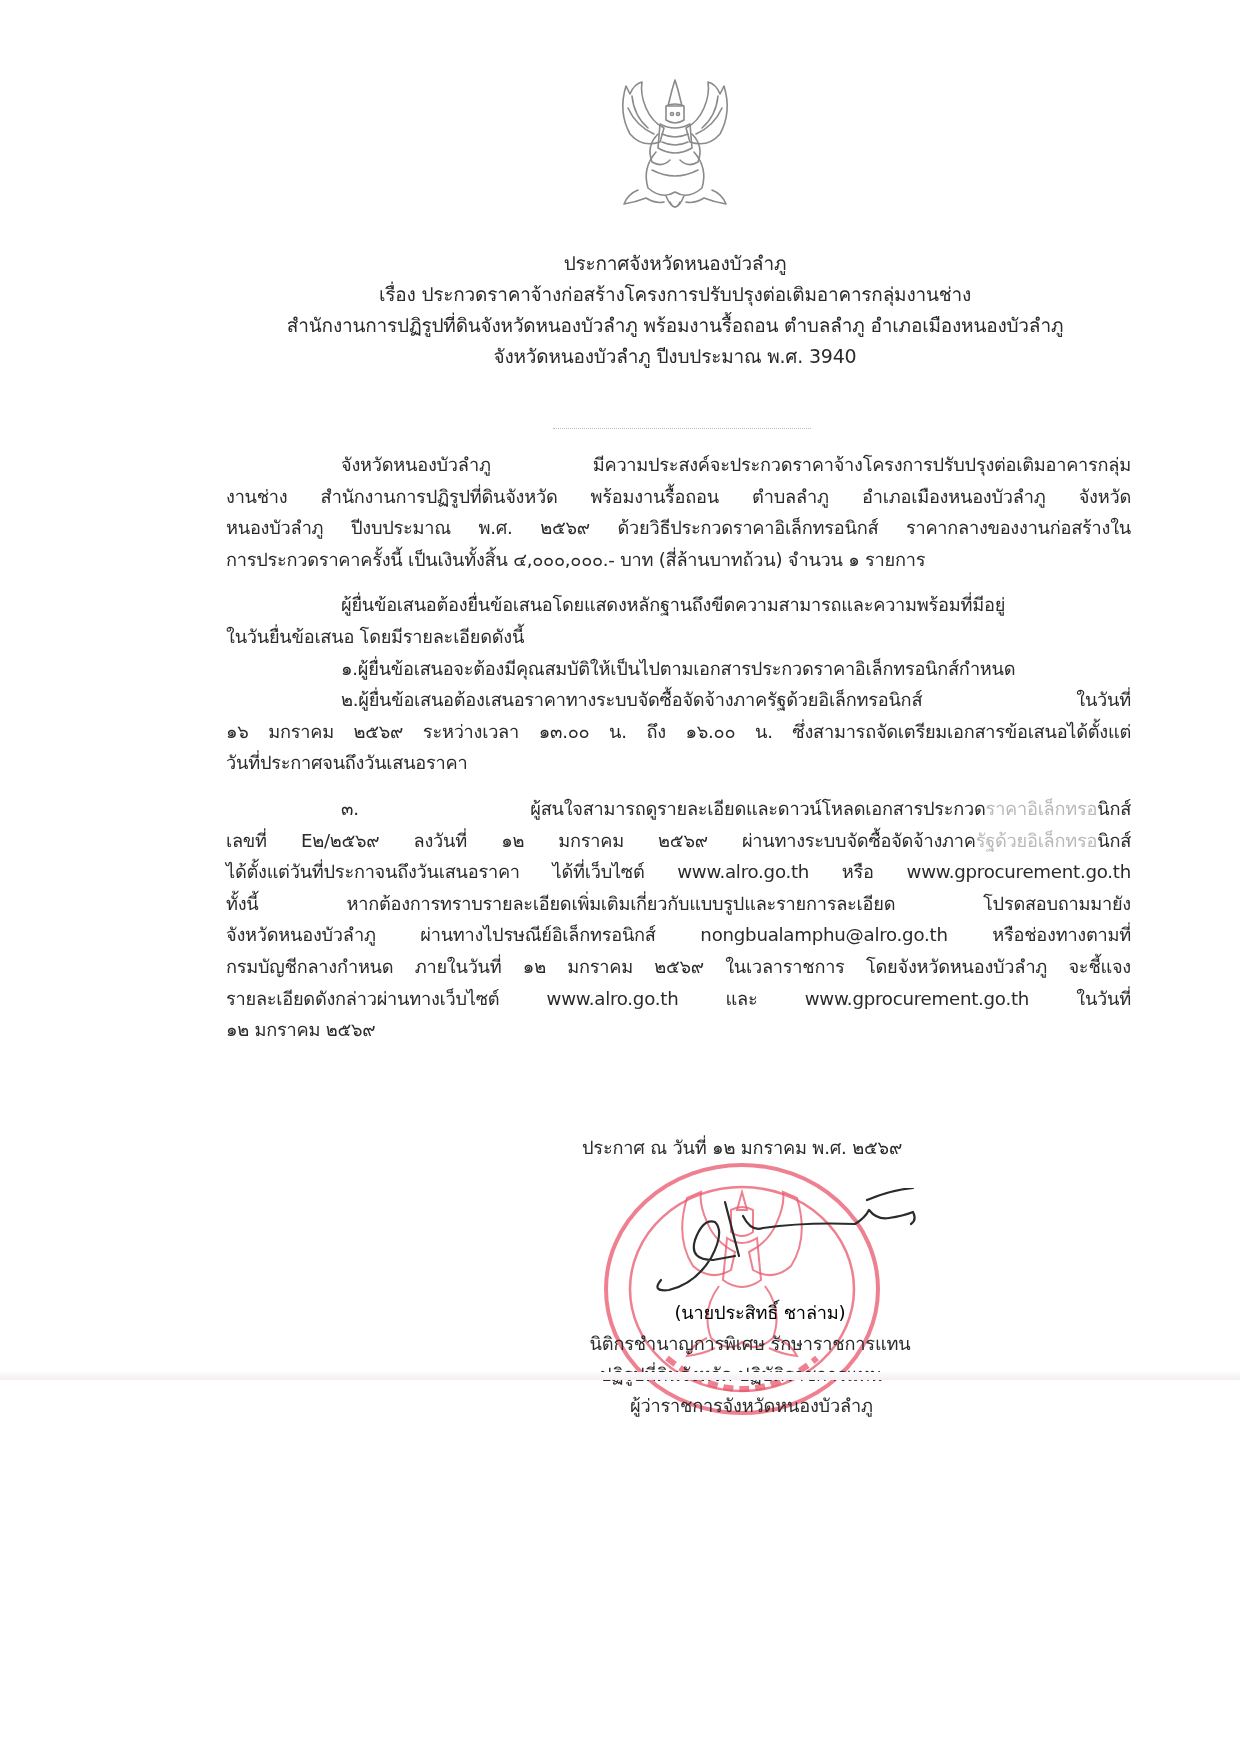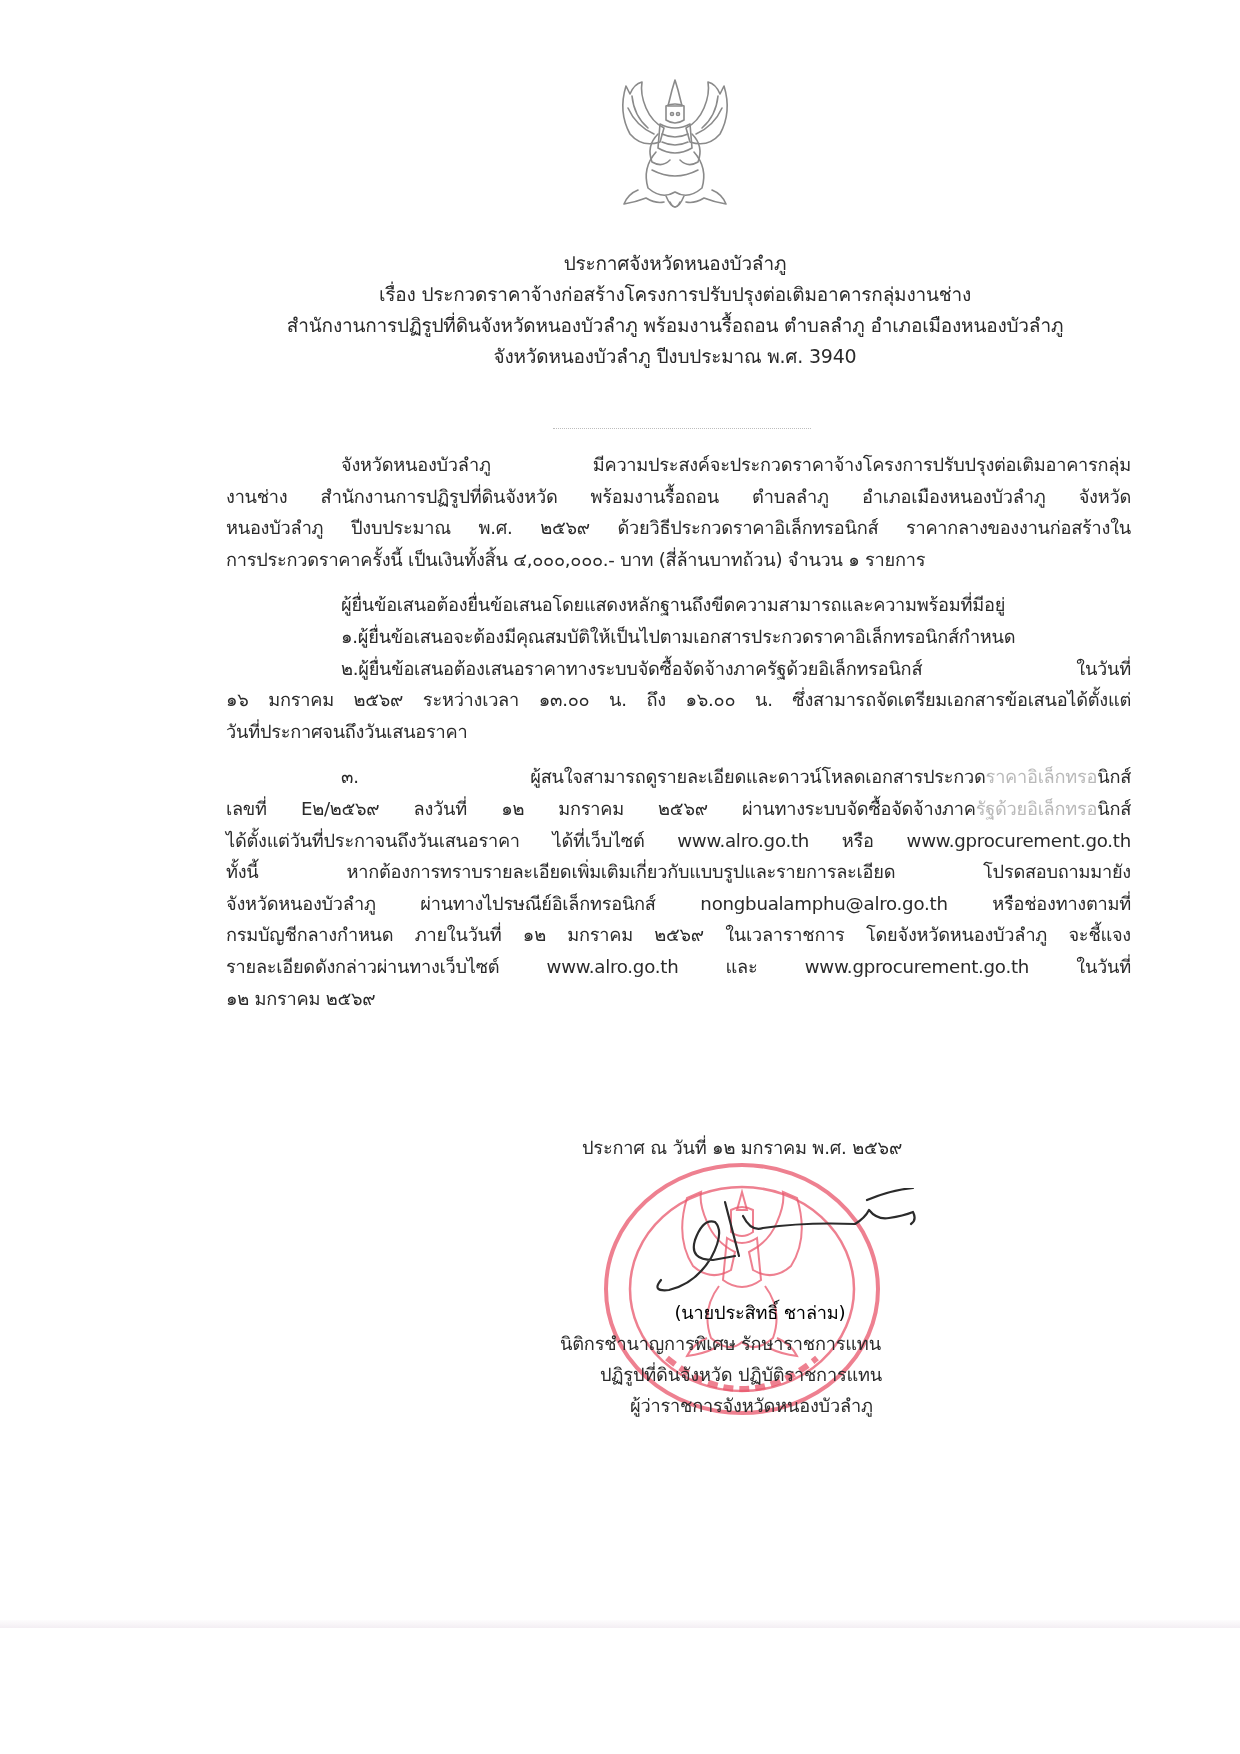--- a/index.html
+++ b/index.html
@@ -1,21 +1,21 @@
 <!DOCTYPE html>
 <html><head>
 <meta charset="utf-8">
 <style>
   html, body { margin: 0; padding: 0; background: #ffffff; }
   body {
     width: 1240px; height: 1754px; position: relative; overflow: hidden;
     font-family: "DejaVu Sans", "Liberation Sans", sans-serif;
     color: #2a2a2a;
   }
-  .page { position: absolute; left: 0; top: 0; width: 1240px; height: 1628px; background: #fff; }
+  .page { position: absolute; left: 0; top: 0; width: 1240px; height: 1380px; background: #fff; }
   .bottom-edge { position: absolute; left: 0; bottom: 0; width: 1240px; height: 8px;
     background: linear-gradient(#fdfcfd, #f3eef3); }
 
   .emblem { position: absolute; left: 612px; top: 72px; width: 126px; height: 148px; }
 
   .heading { position: absolute; left: 200px; width: 950px; top: 248px; text-align: center; }
   .heading .hl { font-size: 19px; line-height: 31px; height: 31px; white-space: nowrap; letter-spacing: -0.2px; }
 
   .divider { position: absolute; left: 553px; top: 428px; width: 258px; border-top: 1.5px dotted #bdbdbd; }
 
@@ -85,20 +85,21 @@
   <div class="body">
     <div>
       <div class="line just ind1">จังหวัดหนองบัวลำภู มีความประสงค์จะประกวดราคาจ้างโครงการปรับปรุงต่อเติมอาคารกลุ่ม</div>
       <div class="line just">งานช่าง สำนักงานการปฏิรูปที่ดินจังหวัด พร้อมงานรื้อถอน ตำบลลำภู อำเภอเมืองหนองบัวลำภู จังหวัด</div>
       <div class="line just">หนองบัวลำภู ปีงบประมาณ พ.ศ. ๒๕๖๙ ด้วยวิธีประกวดราคาอิเล็กทรอนิกส์ ราคากลางของงานก่อสร้างใน</div>
       <div class="line">การประกวดราคาครั้งนี้ เป็นเงินทั้งสิ้น ๔,๐๐๐,๐๐๐.- บาท (สี่ล้านบาทถ้วน) จำนวน ๑ รายการ</div>
     </div>
     <div class="gap"></div>
     <div>
       <div class="line just ind1">ผู้ยื่นข้อเสนอต้องยื่นข้อเสนอโดยแสดงหลักฐานถึงขีดความสามารถและความพร้อมที่มีอยู่</div>
+      <div class="line">ในวันยื่นข้อเสนอ โดยมีรายละเอียดดังนี้</div>
     </div>
     <div>
       <div class="line ind2">๑.ผู้ยื่นข้อเสนอจะต้องมีคุณสมบัติให้เป็นไปตามเอกสารประกวดราคาอิเล็กทรอนิกส์กำหนด</div>
     </div>
     <div>
       <div class="line just ind2">๒.ผู้ยื่นข้อเสนอต้องเสนอราคาทางระบบจัดซื้อจัดจ้างภาครัฐด้วยอิเล็กทรอนิกส์ ในวันที่</div>
       <div class="line just">๑๖ มกราคม ๒๕๖๙ ระหว่างเวลา ๑๓.๐๐ น. ถึง ๑๖.๐๐ น. ซึ่งสามารถจัดเตรียมเอกสารข้อเสนอได้ตั้งแต่</div>
       <div class="line">วันที่ประกาศจนถึงวันเสนอราคา</div>
     </div>
     <div class="gap"></div>
@@ -140,19 +141,19 @@
     <g fill="none" stroke="#2b2b2b" stroke-width="2.2" stroke-linecap="round" stroke-linejoin="round">
       <path d="M6 92 Q-4 104 14 102 Q40 96 56 70 Q70 44 60 34 Q48 30 40 52 Q34 72 58 72 L80 68"></path>
       <path d="M70 14 L84 68"></path>
       <path d="M88 28 Q96 44 108 40 Q150 34 200 36 Q210 30 214 22 Q222 32 234 30 Q248 28 258 24 Q262 32 256 36"></path>
       <path d="M212 12 Q236 2 258 0"></path>
     </g>
   </svg>
 
   <div class="sign-block">
     <div class="sign-name">(นายประสิทธิ์ ชาล่าม)</div>
-    <div style="text-align:left; padding-right:20px;"><span>นิติกรชำนาญการพิเศษ รักษาราชการแทน</span></div>
+    <div style="text-align:center; padding-right:20px;"><span>นิติกรชำนาญการพิเศษ รักษาราชการแทน</span></div>
     <div style="text-align:left; padding-left:40px;"><span>ปฏิรูปที่ดินจังหวัด ปฏิบัติราชการแทน</span></div>
     <div style="text-align:left; padding-left:70px;"><span>ผู้ว่าราชการจังหวัดหนองบัวลำภู</span></div>
   </div>
 
   <div class="bottom-edge"></div>
 </div>
 
 </body></html>

